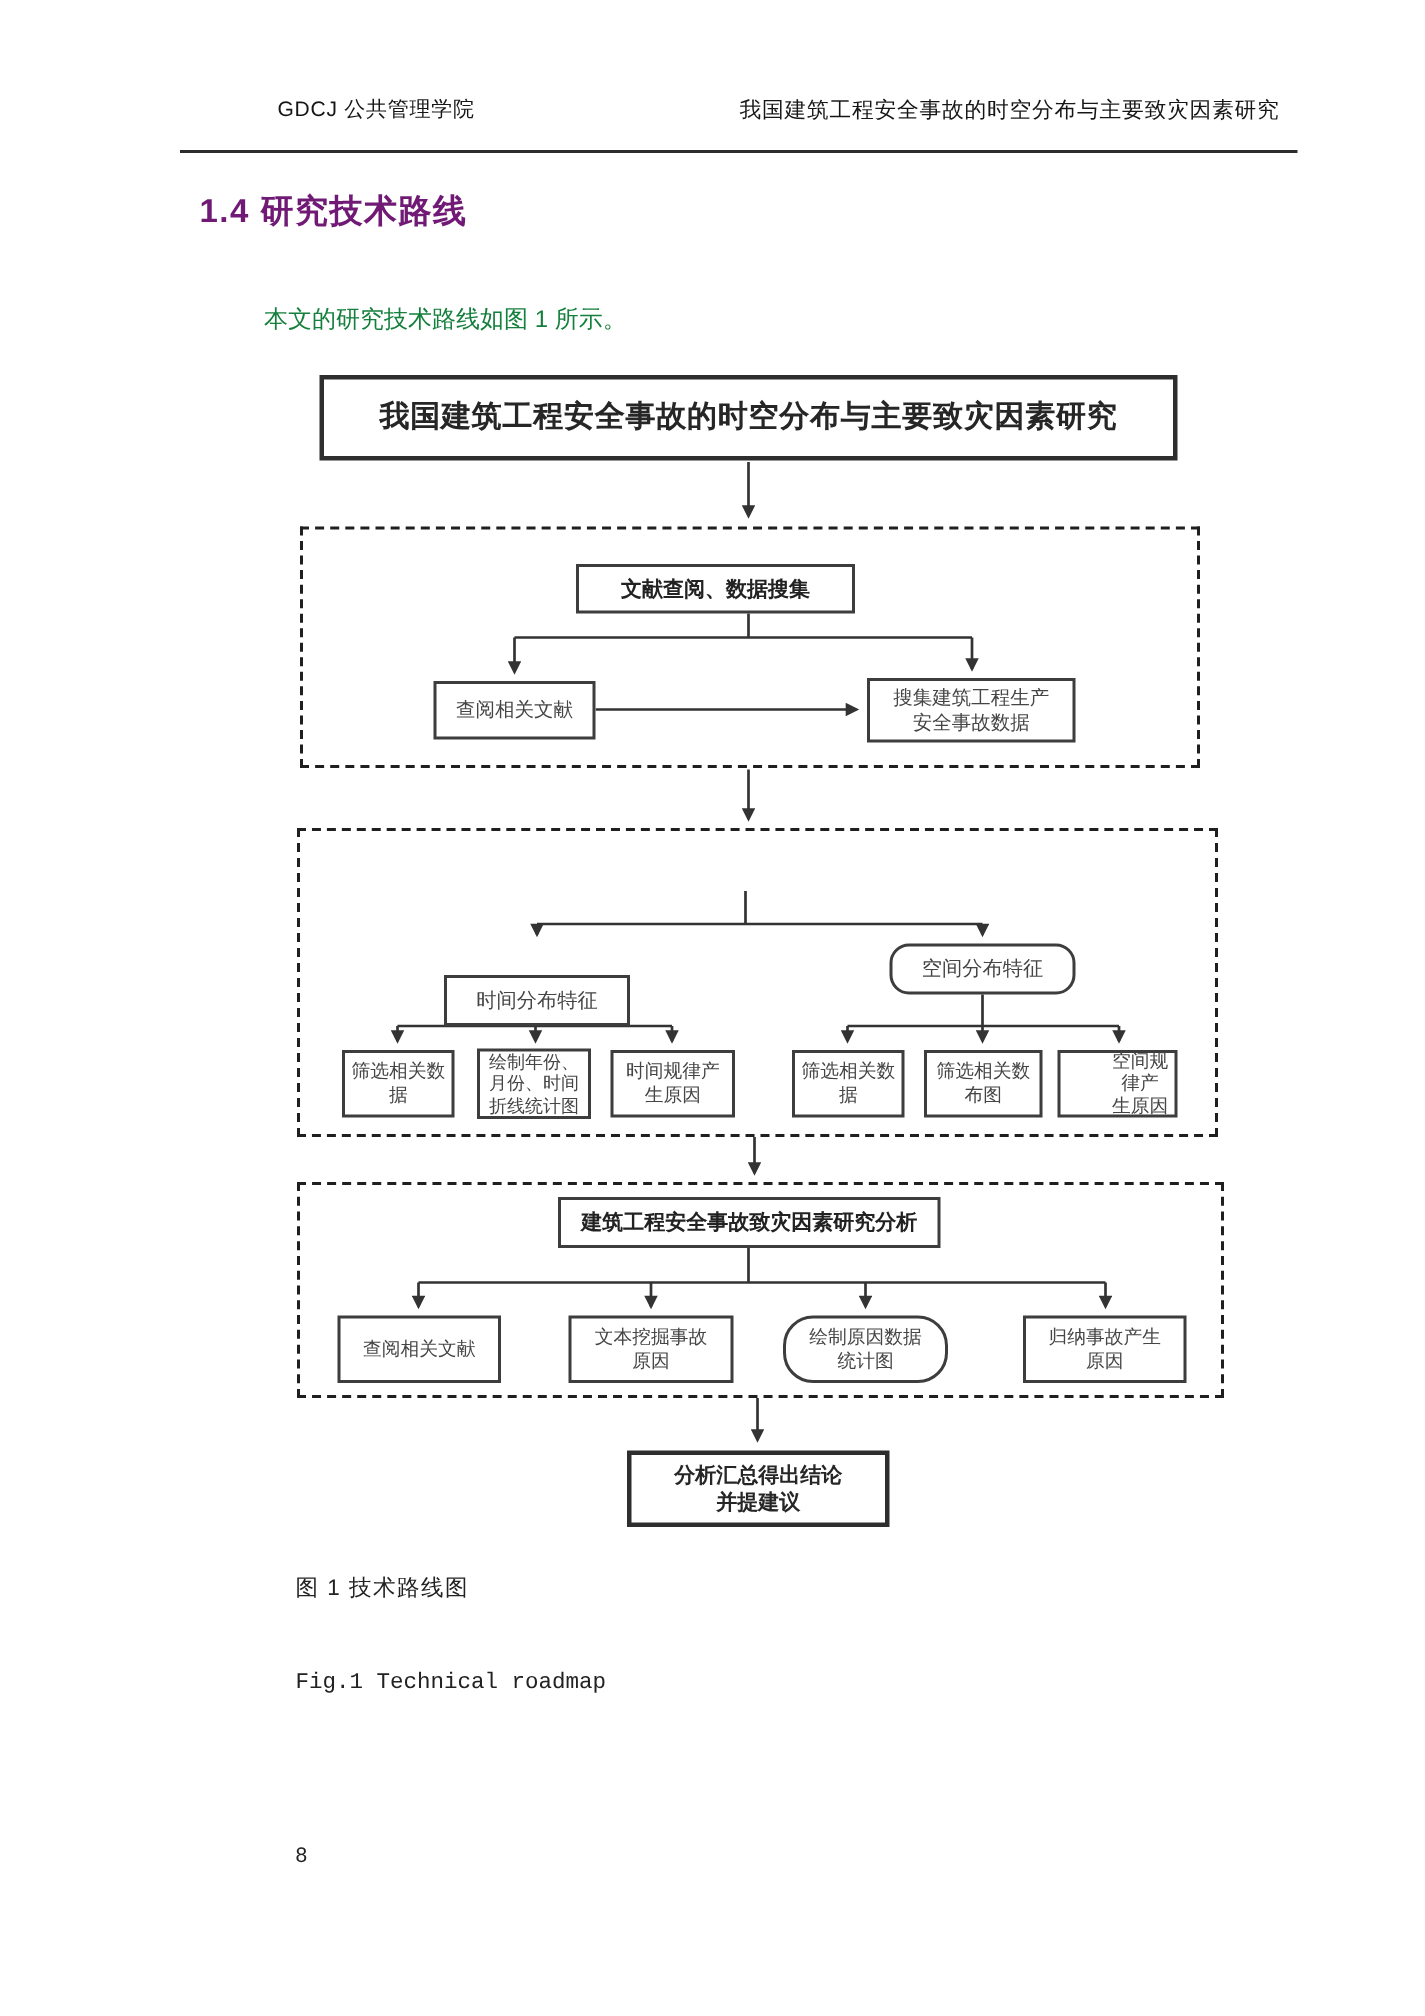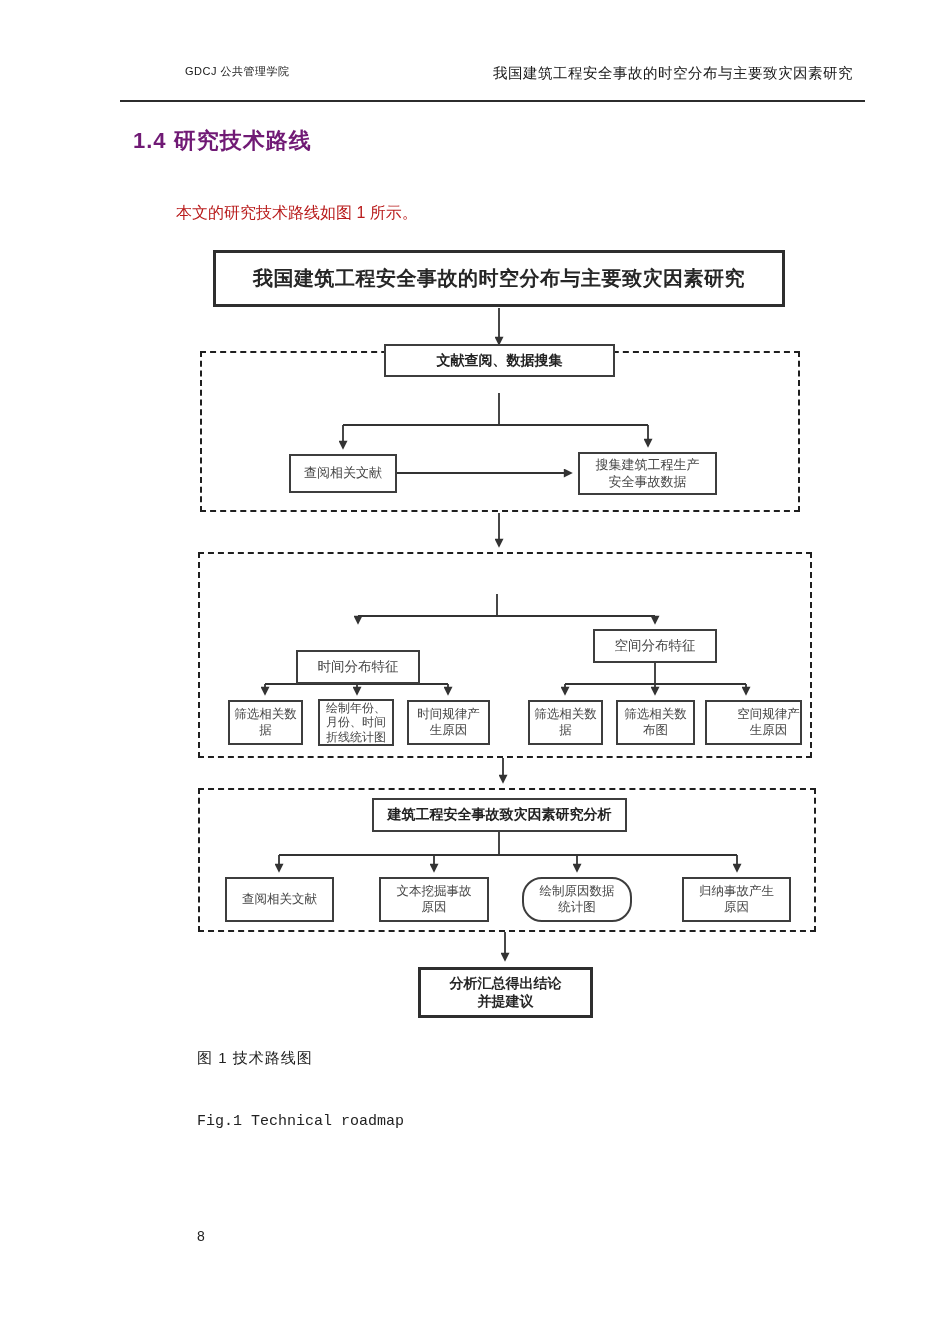--- a/index.html
+++ b/index.html
@@ -7,26 +7,26 @@
     position:relative;
     width:950px;height:1344px;
     margin:0 auto;
     background:#ffffff;
     font-family:"Liberation Sans",sans-serif;
     color:#1a1a1a;
     overflow:hidden;
   }
   .abs{position:absolute;}
   
-  .header-left{left:185px;top:64px;font-size:11px;letter-spacing:.5px;color:#161616;}
+  .header-left{left:185px;top:64px;font-size:14px;letter-spacing:.5px;color:#161616;}
   .header-right{right:97px;top:64px;font-size:14.5px;letter-spacing:.5px;color:#161616;}
   .header-rule{left:120px;top:100px;width:745px;height:2px;background:#2c2c2c;}
   
   .section-title{left:133px;top:126px;font-size:22px;font-weight:bold;letter-spacing:1px;color:#701a75;}
-  .intro{left:176px;top:203px;font-size:16px;color:#b91c1c;}
+  .intro{left:176px;top:203px;font-size:16px;color:#15803d;}
   
   .box{
     position:absolute;
     box-sizing:border-box;
     background:#fff;
     border:2px solid #3d3d3d;
     display:flex;align-items:center;justify-content:center;
     text-align:center;
     white-space:pre-line;
     color:#454545;
@@ -35,34 +35,34 @@
   .box.heavy{border:3px solid #2e2e2e;color:#262626;font-weight:bold;}
   .box.stage-header{font-weight:bold;color:#222;font-size:14px;}
   .dashed{
     position:absolute;box-sizing:border-box;
     border:2px dashed #1f1f1f;
     background:transparent;
   }
   
   .root-box{left:213px;top:250px;width:572px;height:57px;font-size:20px;letter-spacing:.5px;}
   .dashed-1{left:200px;top:351px;width:600px;height:161px;}
-  .s1-header{left:384px;top:344px;width:231px;height:33px;}
+  .s1-header{left:384px;top:376px;width:186px;height:33px;}
   .s1-left{left:289px;top:454px;width:108px;height:39px;font-size:13px;}
   .s1-right{left:578px;top:452px;width:139px;height:43px;font-size:13px;}
   .dashed-2{left:198px;top:552px;width:614px;height:206px;}
   .s2-header{left:382px;top:558px;width:231px;height:36px;}
   .s2-time{left:296px;top:629px;width:124px;height:34px;font-size:13.5px;margin-top:21px;}
-  .s2-space{left:593px;top:629px;width:124px;height:34px;font-size:13.5px;}
+  .s2-space{left:593px;top:629px;width:124px;height:34px;font-size:13.5px;border-radius:13px;}
   .small{font-size:12.5px;line-height:1.22;}
   .b1{left:228px;top:700px;width:75px;height:45px;}
   .b2{left:318px;top:699px;width:76px;height:47px;font-size:12px;line-height:1.18;}
   .b3{left:407px;top:700px;width:83px;height:45px;}
   .b4{left:528px;top:700px;width:75px;height:45px;}
   .b5{left:616px;top:700px;width:79px;height:45px;}
-  .b6{left:705px;top:700px;width:97px;height:45px;padding-left:30px;}
+  .b6{left:705px;top:700px;width:80px;height:45px;padding-left:30px;}
   .dashed-3{left:198px;top:788px;width:618px;height:144px;}
   .s3-header{left:372px;top:798px;width:255px;height:34px;}
   .c1{left:225px;top:877px;width:109px;height:45px;}
   .c2{left:379px;top:877px;width:110px;height:45px;}
   .c3{left:522px;top:877px;width:110px;height:45px;border-radius:20px;}
   .c4{left:682px;top:877px;width:109px;height:45px;}
   .conclusion-box{left:418px;top:967px;width:175px;height:51px;font-size:14px;}
   
   .caption-wrap{left:197px;width:600px;}
   .caption-zh{top:1049px;font-size:15px;color:#222;letter-spacing:1px;}

